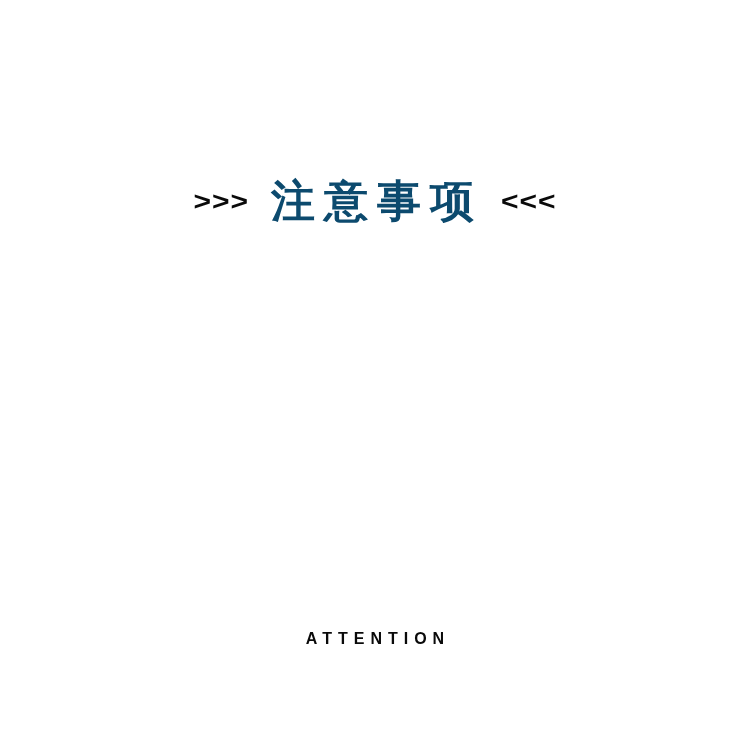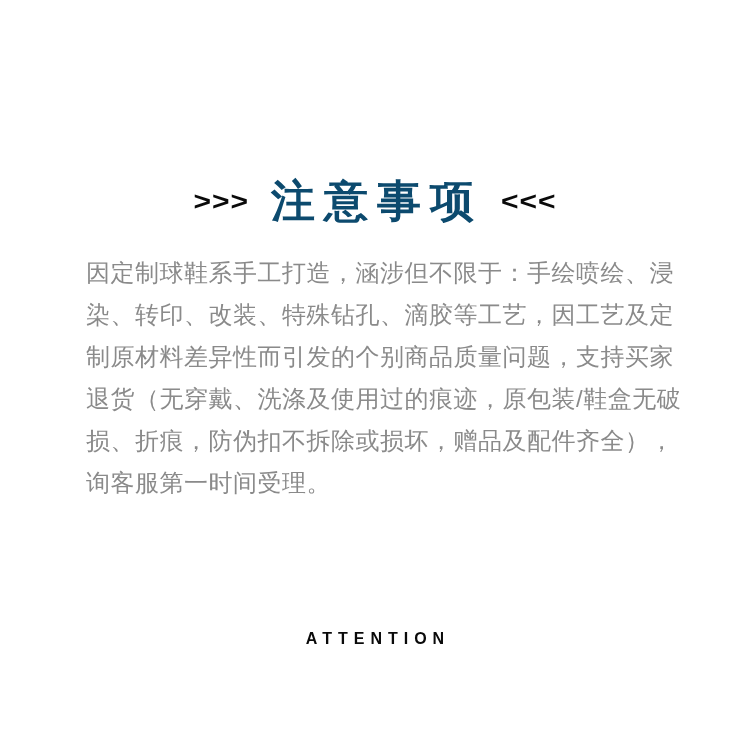--- a/index.html
+++ b/index.html
@@ -73,22 +73,16 @@
 <body>
 
 <div class="page">
 
   <div class="title-row">
     <span class="title-arrows">&gt;&gt;&gt;</span>
     <span class="title-text">注意事项</span>
     <span class="title-arrows">&lt;&lt;&lt;</span>
   </div>
 
-  <div class="notice-paragraph">因定制球鞋系手工打造，涵涉但不限于：手绘喷绘、浸
-染、转印、改装、特殊钻孔、滴胶等工艺，因工艺及定
-制原材料差异性而引发的个别商品质量问题，支持买家
-退货（无穿戴、洗涤及使用过的痕迹，原包装/鞋盒无破
-损、折痕，防伪扣不拆除或损坏，赠品及配件齐全），
-询客服第一时间受理。</div>
 
   <div class="attention-label">ATTENTION</div>
 
 </div>
 
 </body></html>

